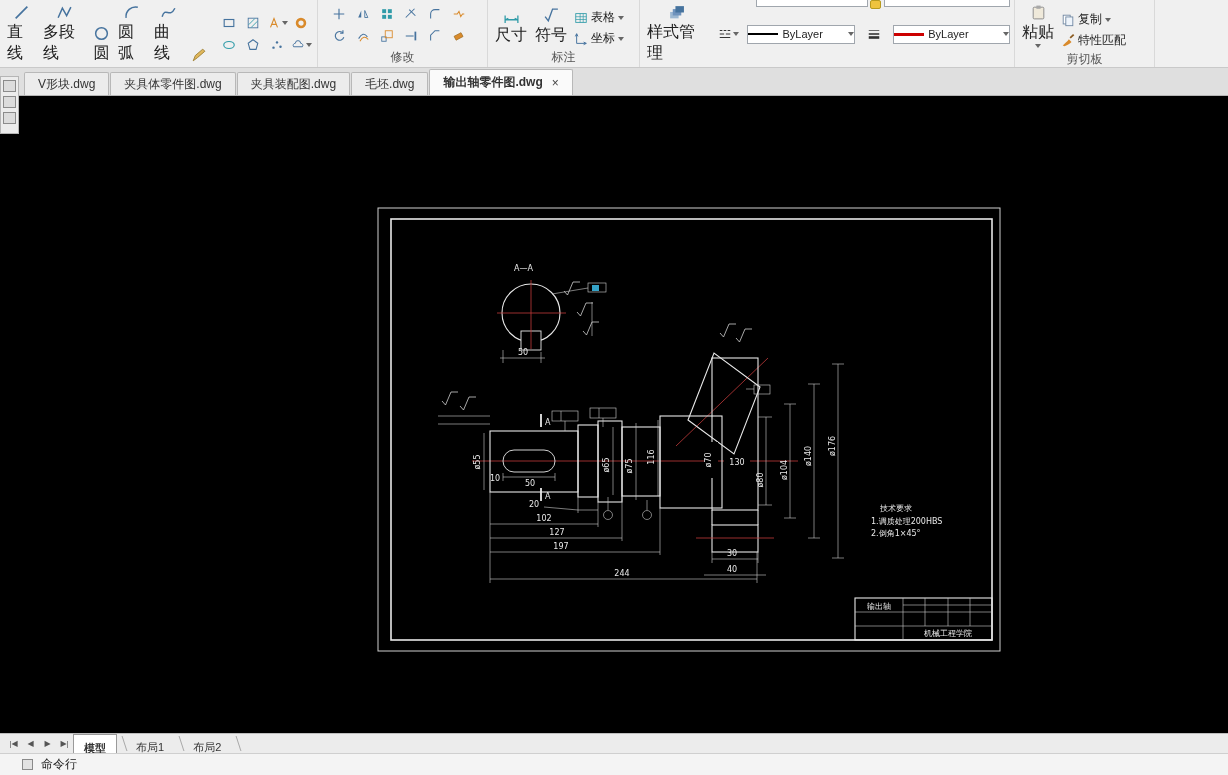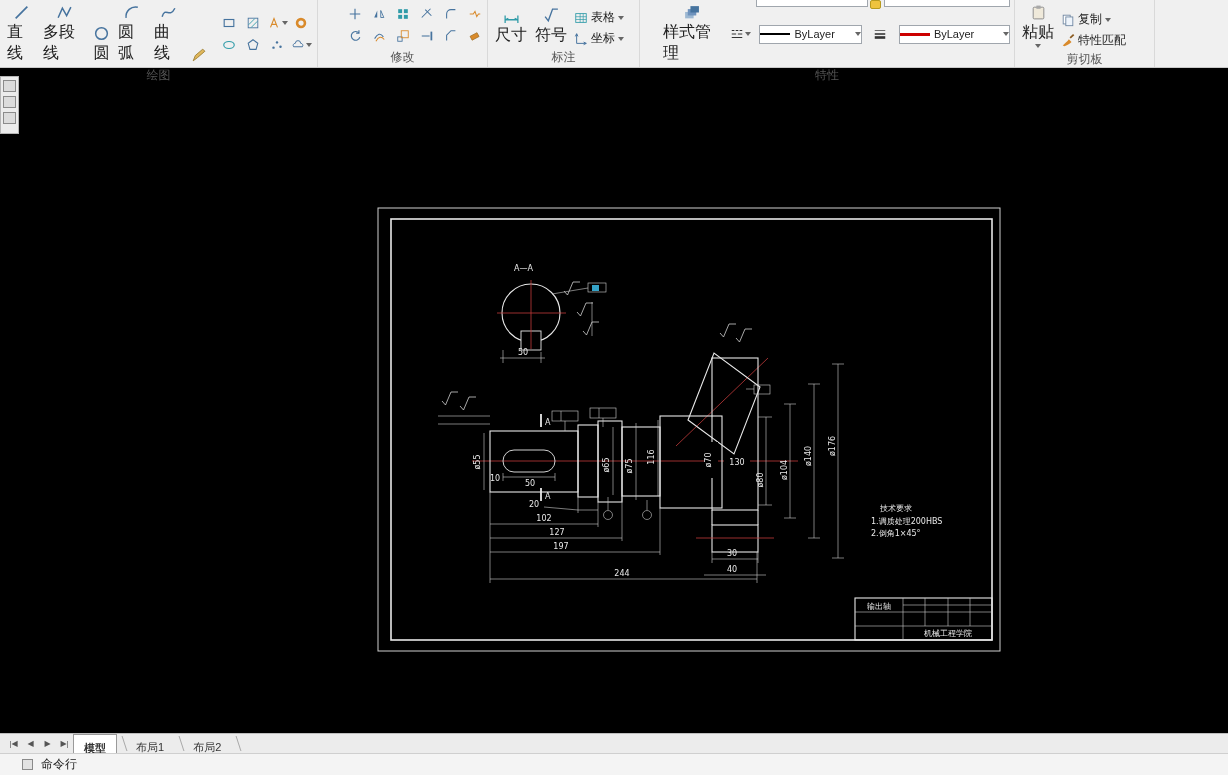--- a/index.html
+++ b/index.html
@@ -4,21 +4,21 @@
 <style>
 *{margin:0;padding:0;box-sizing:border-box;}
 html,body{width:1228px;height:775px;overflow:hidden;background:#000;}
 body{font-family:"Liberation Sans","DejaVu Sans",sans-serif;font-size:12px;color:#333;}
 .app{position:relative;width:1228px;height:775px;background:#000;}
 
 
 .ribbon{position:absolute;top:0;left:0;width:1228px;height:68px;background:#f0f0f0;border-bottom:1px solid #c9c9c9;display:flex;}
 .panel{height:67px;display:flex;flex-direction:column;border-right:1px solid #d9d9d9;}
 .panel-body{flex:1;display:flex;align-items:flex-end;padding:2px 4px;gap:2px;}
-.panel-body.pb-center{align-items:center;margin-left:16px;}
+.panel-body.pb-center{align-items:center;}
 .panel-label{height:17px;text-align:center;font-size:12px;color:#555;line-height:14px;}
 .bigbtn{display:flex;flex-direction:column;align-items:center;justify-content:flex-end;gap:1px;padding:2px 3px;font-size:16px;color:#222;cursor:default;}
 .bigbtn svg{width:17px;height:17px;}
 .minigrid{display:grid;grid-template-rows:1fr 1fr;grid-auto-flow:column;gap:0;align-self:center;margin-left:5px;}
 .sicon{width:24px;height:22px;display:flex;align-items:center;justify-content:center;gap:1px;}
 .sicon svg{width:14px;height:14px;}
 .caret{display:inline-block;width:0;height:0;border-left:3px solid transparent;border-right:3px solid transparent;border-top:4px solid #666;}
 .combo{display:flex;align-items:center;gap:4px;background:#fff;border:1px solid #a0a6ad;height:19px;padding:0 0;font-size:11px;color:#222;}
 .combo .sample{width:30px;height:2px;background:#000;}
 .combo .sample.red{background:#c00;height:3px;}
@@ -333,20 +333,38 @@
       </div>
       <div class="panel-label">剪切板</div>
     </div>
 
     <div class="panel" style="flex:1;border-right:none;">
       <div class="panel-body"></div>
       <div class="panel-label"></div>
     </div>
   </div>
 
+  <div class="tabbar">
+    <div class="doc-tab">
+        <span>V形块.dwg</span>
+      </div>
+    <div class="doc-tab">
+        <span>夹具体零件图.dwg</span>
+      </div>
+    <div class="doc-tab">
+        <span>夹具装配图.dwg</span>
+      </div>
+    <div class="doc-tab">
+        <span>毛坯.dwg</span>
+      </div>
+    <div class="doc-tab active">
+      <span>输出轴零件图.dwg</span>
+      <span class="close">×</span>
+    </div>
+  </div>
 
   <div class="canvas">
     <div class="side-palette">
       <div class="pal-icon"></div>
       <div class="pal-icon"></div>
       <div class="pal-icon"></div>
     </div>
 
     <svg class="cad" width="1228" height="637" viewBox="0 0 1228 637">
       <defs>

